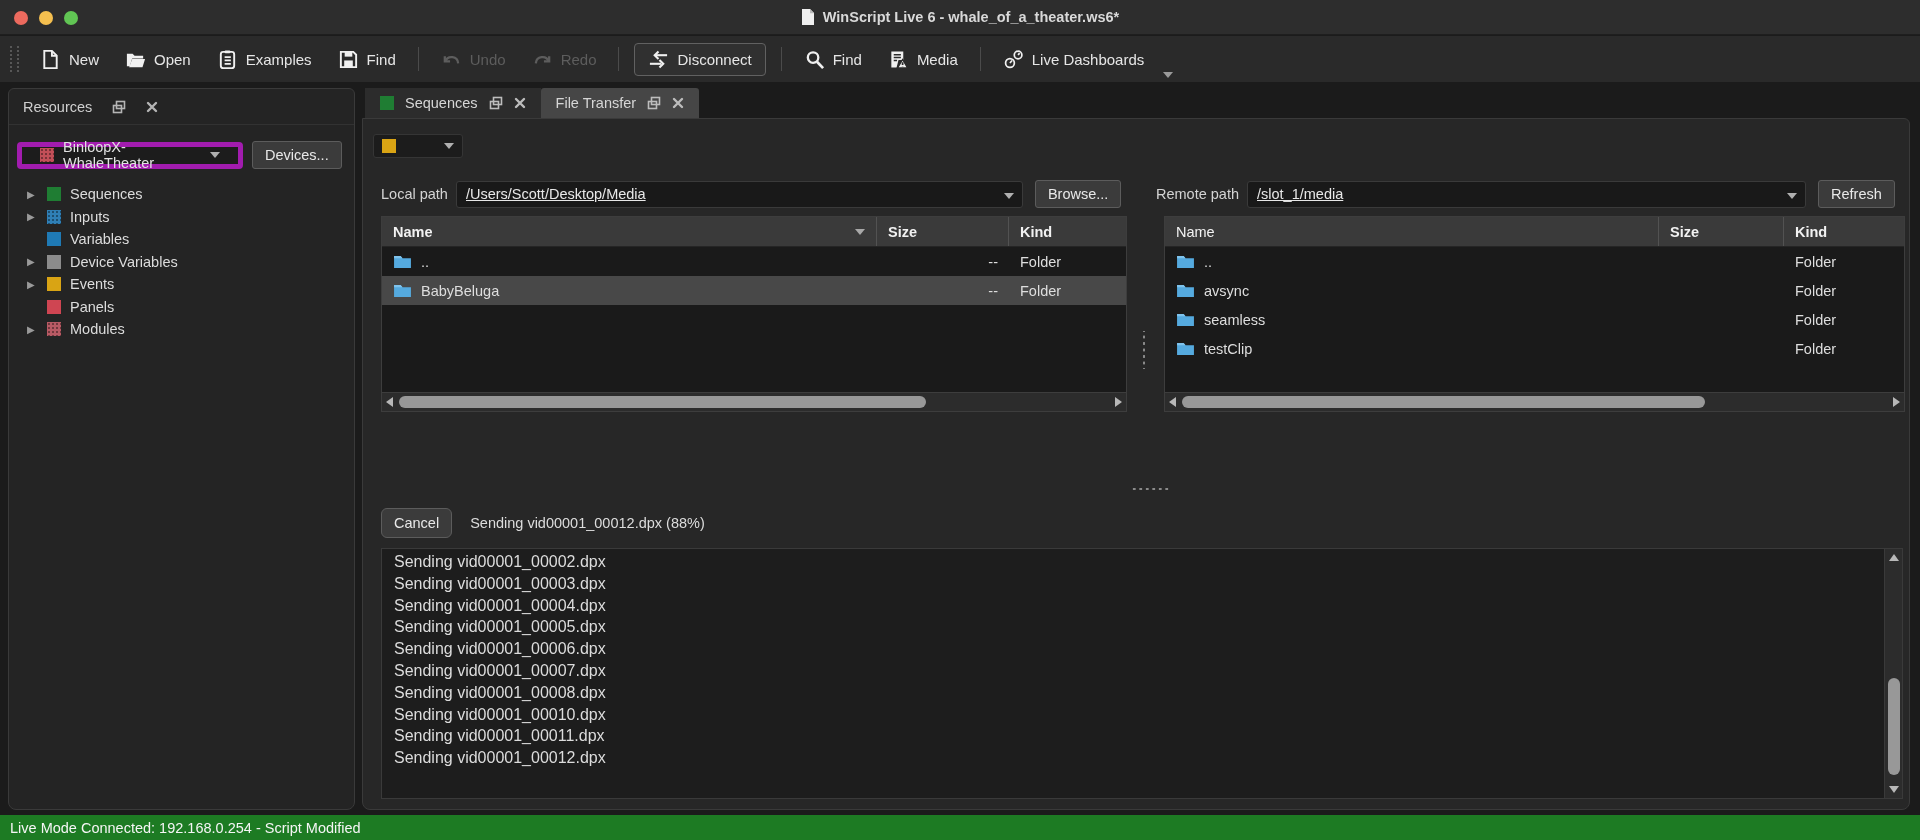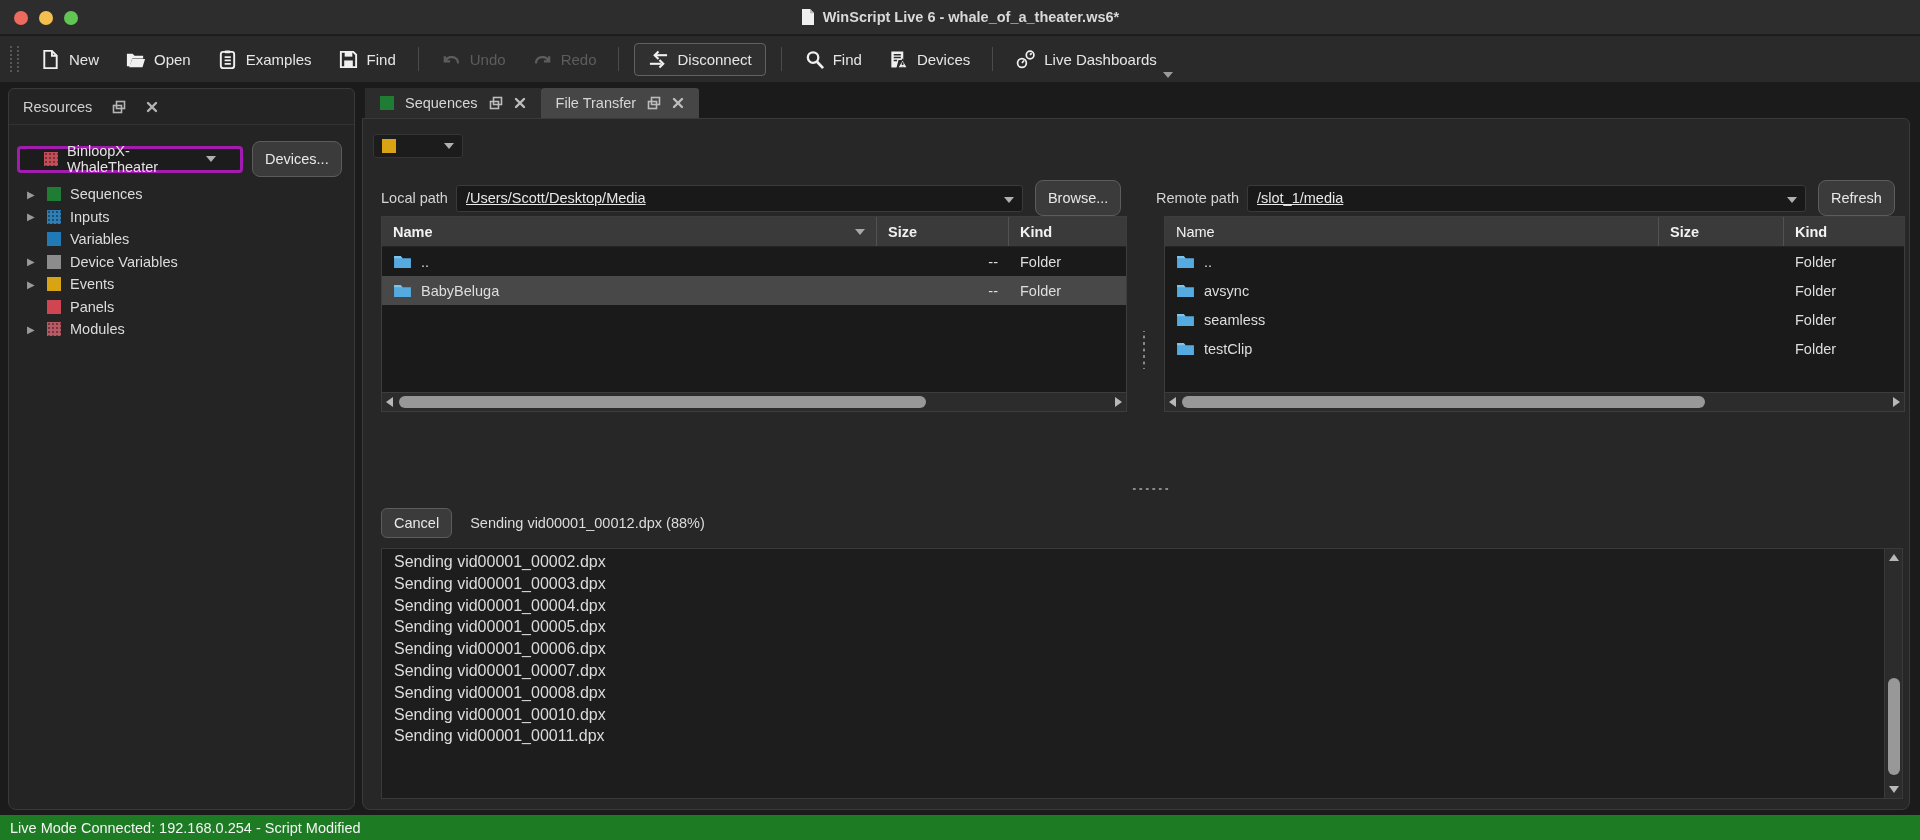--- a/index.html
+++ b/index.html
@@ -34,24 +34,24 @@
   .tb-overflow { position:absolute; left:1163px; bottom:4px; width:0; height:0;
     border-left:5px solid transparent; border-right:5px solid transparent; border-top:6px solid #9a9a9a; }
 
   
   .sidebar { position:absolute; left:8px; top:88px; width:347px; height:722px;
     background:#242424; border:1px solid #3a3a3a; border-radius:6px 6px 8px 8px; }
   .sb-header { height:36px; display:flex; align-items:center; padding:0 14px; gap:20px;
     color:#cfcfcf; border-bottom:1px solid #323232; }
   .sb-icon { color:#b5b5b5; }
   .device-row { position:absolute; left:8px; top:52px; display:flex; gap:9px; align-items:center; }
-  .device-select { width:226px; height:27px; background:#1c1c1c; border:3px solid #a21caf; border-radius:4px;
-    display:flex; align-items:center; gap:9px; padding:0 24px; color:#e2e2e2; }
+  .device-select { width:226px; height:27px; background:#1c1c1c; border:5px solid #a21caf; border-radius:4px;
+    display:flex; align-items:center; gap:9px; padding:0 18px; color:#e2e2e2; }
   .device-select .chev { margin-left:auto; }
-  .btn { height:36px; background:#3b3b3b; border:1px solid #5c5c5c; border-radius:8px;
+  .btn { height:28px; background:#3b3b3b; border:1px solid #5c5c5c; border-radius:3px;
     color:#e8e8e8; display:inline-flex; align-items:center; padding:0 12px; font-size:14.5px; cursor:default; white-space:nowrap; }
   .swatch { width:14px; height:14px; flex:0 0 14px; }
   .dotted { background-image:radial-gradient(rgba(0,0,0,.38) 1px, transparent 1.2px); background-size:4px 4px; }
   .tree { position:absolute; left:0; top:94px; width:100%; }
   .tree-row { height:22.5px; display:flex; align-items:center; padding-left:18px; gap:9px; color:#dcdcdc; }
   .tree-arrow { width:11px; font-size:10px; color:#9a9a9a; }
   .tree-arrow.hidden { visibility:hidden; }
 
   
   .tabbar { position:absolute; left:365px; top:88px; height:30px; display:flex; }
@@ -226,21 +226,21 @@
     <span>Find</span>
   </div>
 
   <div class="tb-item">
     <svg class="ticon" viewBox="0 0 22 22">
         <path d="M3.5 2.5h12.5v9H11l-2 8H3.5z" fill="currentColor"></path>
         <path d="M6 6h7.5M6 9h7.5M6 12h3.5" stroke="#2a2a2a" stroke-width="1.6"></path>
         <path d="M15.3 11l5.2 8.8H10z" fill="currentColor" stroke="#2a2a2a" stroke-width="1.4"></path>
         <path d="M15.3 13.8v3M15.3 18.1v.3" stroke="#2a2a2a" stroke-width="1.8"></path>
       </svg>
-    <span>Devices</span>
+    <span>Media</span>
   </div>
 
   <div class="tb-sep"></div>
 
   <div class="tb-item">
     <svg class="ticon" viewBox="0 0 22 22" fill="none" stroke="currentColor" stroke-width="1.8">
         <circle cx="7.3" cy="14.7" r="4.6"></circle>
         <circle cx="15.8" cy="6.3" r="4"></circle>
         <path d="M7.3 14.7l2.2-2.6M15.8 6.3l1.6-2"></path>
       </svg>
@@ -504,20 +504,21 @@
     <div class="log-lines">
       <div>Sending vid00001_00002.dpx</div>
       <div>Sending vid00001_00003.dpx</div>
       <div>Sending vid00001_00004.dpx</div>
       <div>Sending vid00001_00005.dpx</div>
       <div>Sending vid00001_00006.dpx</div>
       <div>Sending vid00001_00007.dpx</div>
       <div>Sending vid00001_00008.dpx</div>
       <div>Sending vid00001_00010.dpx</div>
       <div>Sending vid00001_00011.dpx</div>
+      <div>Sending vid00001_00012.dpx</div>
     </div>
     <div class="vscroll">
       <span class="arr up"></span>
       <span class="vtrack">
           <span class="vthumb"></span>
         </span>
       <span class="arr down"></span>
     </div>
   </div>
 </div>

